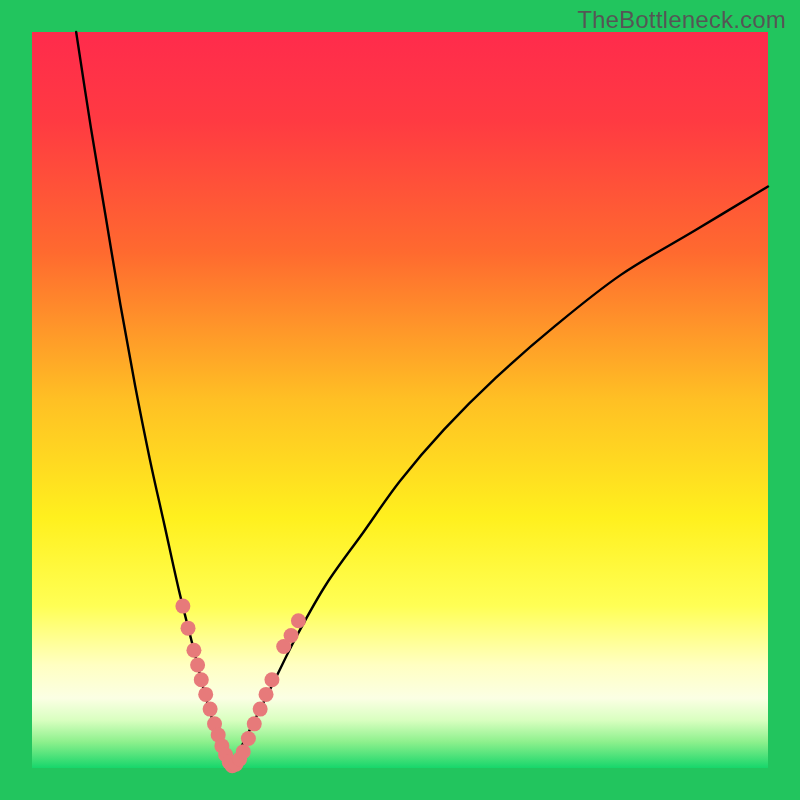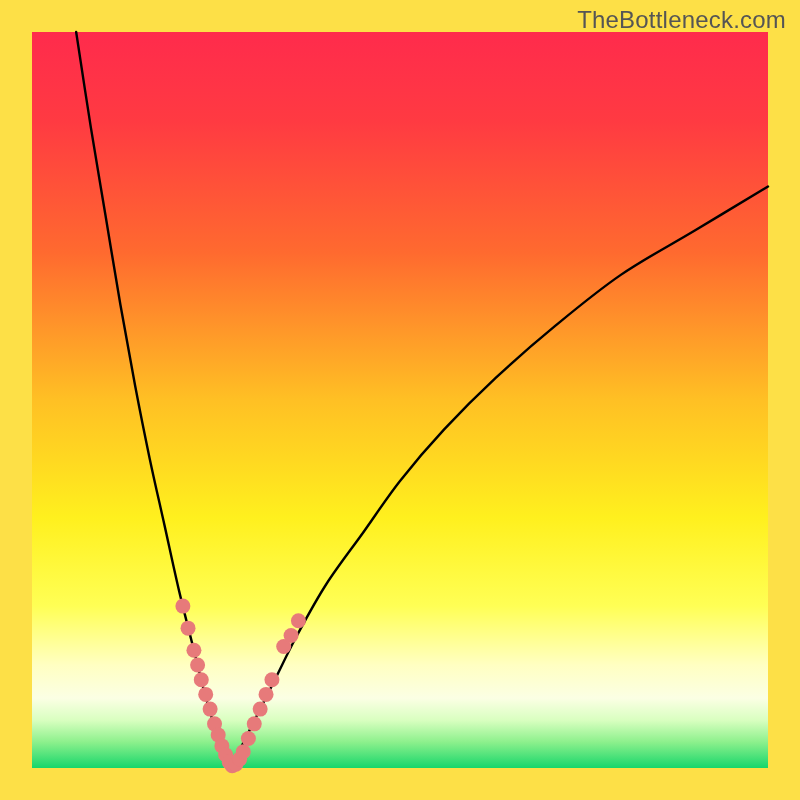--- a/index.html
+++ b/index.html
@@ -10,21 +10,21 @@
     overflow: hidden;
     background: #000;
     font-family: Arial, Helvetica, sans-serif;
   }
   .frame {
     position: absolute;
     left: 0;
     top: 0;
     width: 800px;
     height: 800px;
-    background: #fde047;
+    background: #22c55e;
   }
   .plot-area {
     position: absolute;
     left: 32px;
     top: 32px;
     width: 736px;
     height: 736px;
   }
   .gradient-bg {
     position: absolute;

